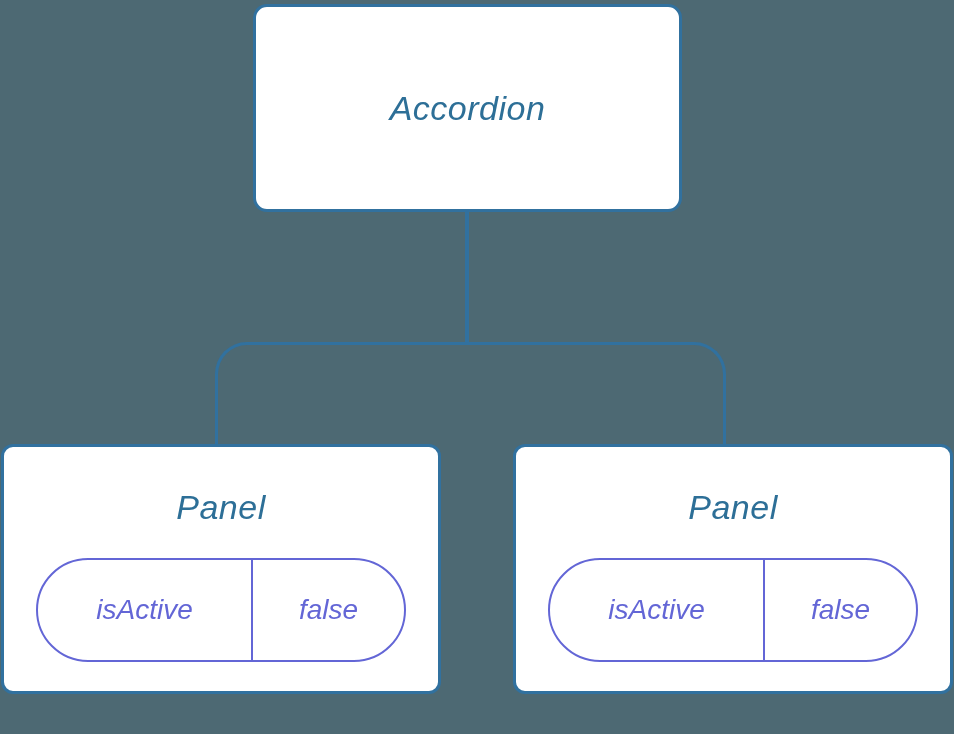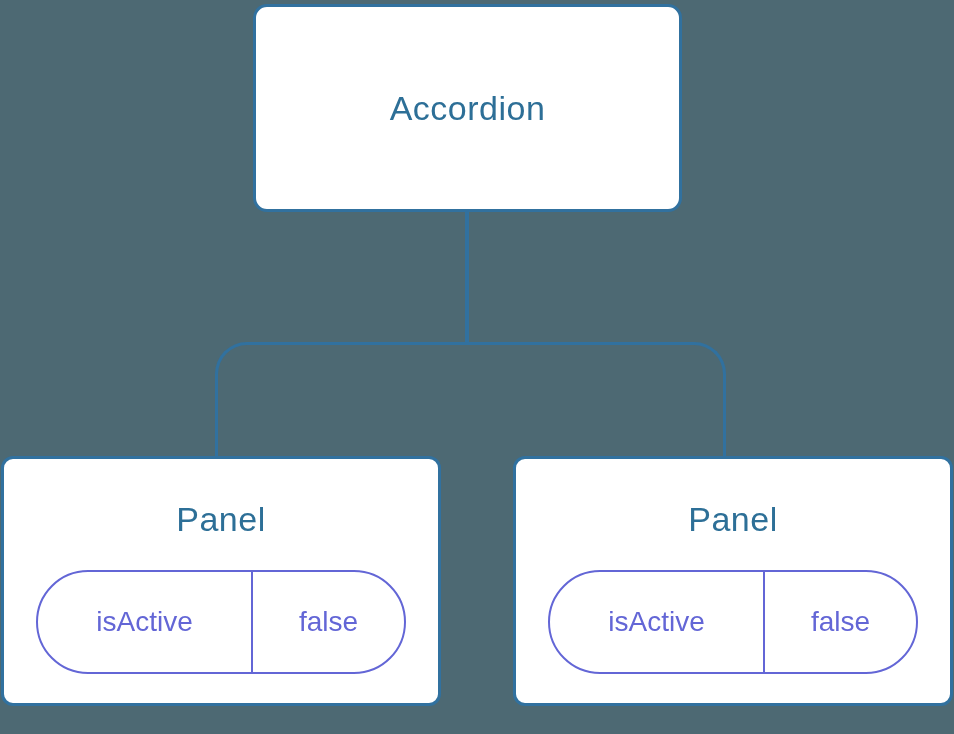--- a/index.html
+++ b/index.html
@@ -11,20 +11,21 @@
     height: 734px;
     background: var(--background, #4d6973);
     font-family: "Liberation Sans", "DejaVu Sans", sans-serif;
     overflow: hidden;
   }
 
   .node {
     position: absolute;
     background: var(--card, #ffffff);
     border: 3px solid var(--line, #31719f);
+    font-style: italic;
   }
 
   .node-label {
     color: var(--node-title, #2d6f97);
     font-size: 34px;
     font-weight: 500;
     line-height: 1.2;
     letter-spacing: 0.5px;
   }
 
@@ -53,21 +54,21 @@
     left: 215px;
     top: 342px;
     width: 511px;
     height: 130px;
     border: 3px solid var(--line, #31719f);
     border-bottom: none;
     border-radius: 32px 32px 0 0;
   }
 
   .panel-node {
-    top: 456px;
+    top: 444px;
     width: 440px;
     height: 250px;
     border-radius: 12px;
     display: flex;
     flex-direction: column;
     align-items: center;
     padding-top: 40px;
     gap: 30px;
   }
 

